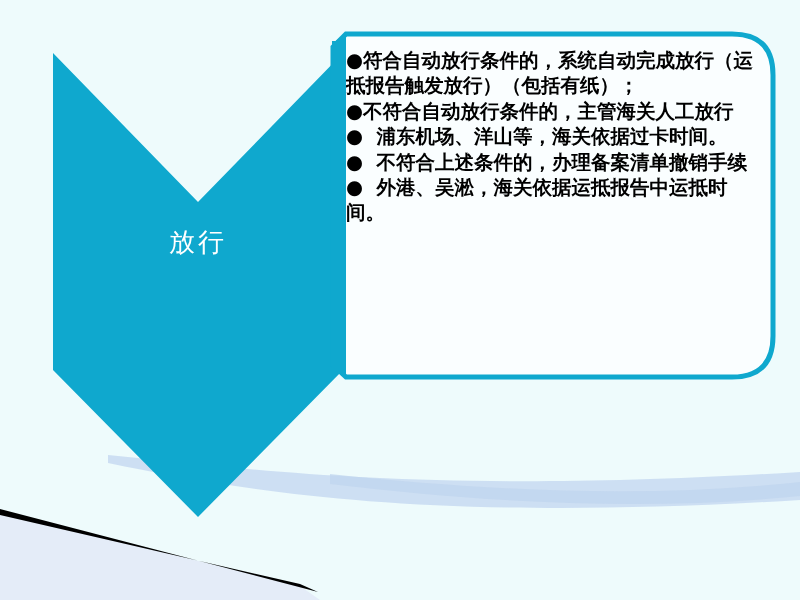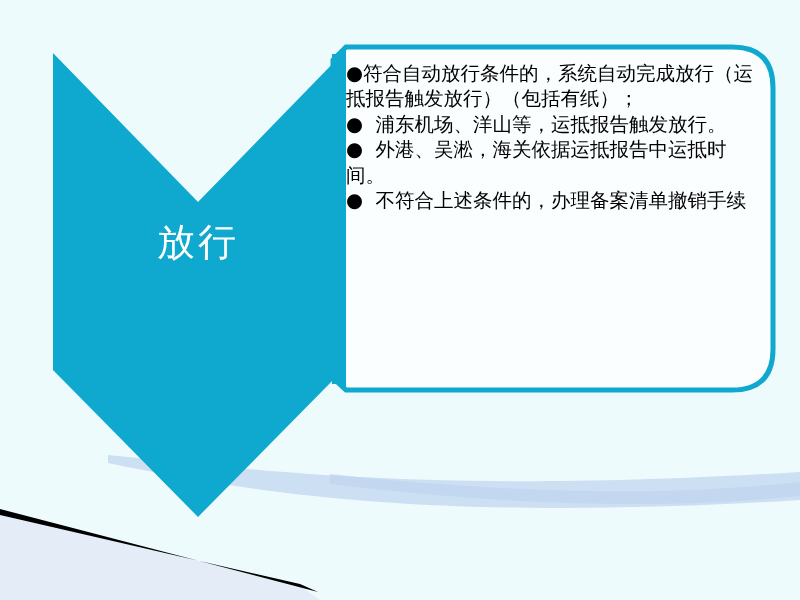--- a/index.html
+++ b/index.html
@@ -37,33 +37,34 @@
     width: 800px; height: 600px;
   }
 
   #chevron-label {
     position: absolute;
     left: 53px;
     top: 225px;
     width: 290px;
     text-align: center;
     color: #FFFFFF;
-    font-size: 38px;
+    font-size: 26px;
     line-height: 34px;
     letter-spacing: 3px;
     white-space: nowrap;
   }
 
   
   #callout {
     position: absolute;
     left: 330px;
-    top: 44px;
+    top: 31px;
     width: 446px;
     height: 326px;
+    font-weight: bold;
   }
   #callout-frame {
     position: absolute;
     left: 0; top: 0;
     width: 446px; height: 349px;
   }
   #callout-body {
     position: absolute;
     left: 16px;
     top: 17px;
@@ -106,19 +107,20 @@
     <svg id="callout-frame" viewBox="0 0 446 349">
 
       <path d="M 16,3 L 402,3 Q 443,3 443,44 L 443,305 Q 443,346 402,346 L 16,346 L 3,334 L 3,16 Z" fill="#FAFEFF" stroke="#0FA8CE" stroke-width="5"></path>
 
       <polygon points="2,13 16,2 16,347 2,336" fill="#0FA8CE"></polygon>
       <rect x="2" y="10" width="14" height="330" fill="#0FA8CE"></rect>
     </svg>
 
     <div id="callout-body">
       <div class="bullet-line">●符合自动放行条件的，系统自动完成放行（运抵报告触发放行）（包括有纸）；</div>
-      <div class="bullet-line">●  浦东机场、洋山等，运抵报告触发放行。</div>
+      <div class="bullet-line">●不符合自动放行条件的，主管海关人工放行</div>
+      <div class="bullet-line">●  浦东机场、洋山等，海关依据过卡时间。</div>
+      <div class="bullet-line">●  不符合上述条件的，办理备案清单撤销手续</div>
       <div class="bullet-line">●  外港、吴淞，海关依据运抵报告中运抵时间。</div>
-      <div class="bullet-line">●  不符合上述条件的，办理备案清单撤销手续</div>
     </div>
   </div>
 
 </div>
 
 </body></html>

